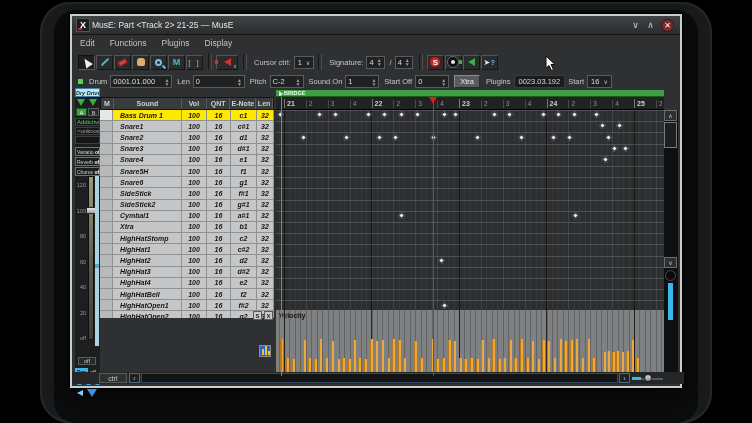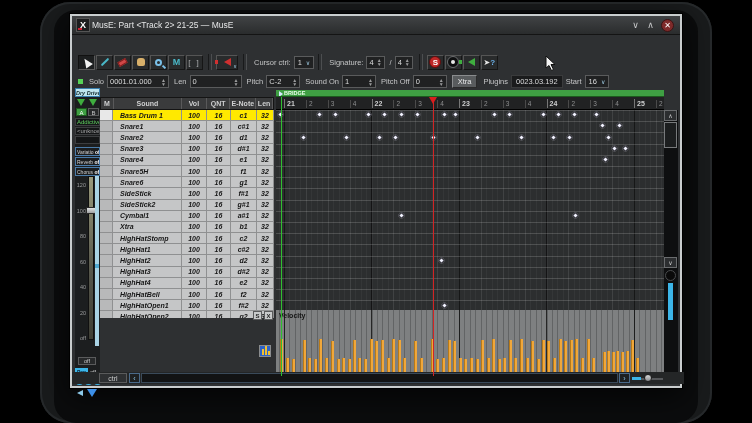--- a/index.html
+++ b/index.html
@@ -183,20 +183,26 @@
 <div class="window">
 
   <div class="titlebar">
     <div class="app-icon"><b>X</b><i></i></div>
     <div class="title-text">MusE: Part &lt;Track 2&gt; 21-25 — MusE</div>
     <div class="tb-btn" style="right:38px">∨</div>
     <div class="tb-btn" style="right:23px">∧</div>
     <div class="tb-btn tb-close" style="right:6px">✕</div>
   </div>
 
+  <div class="menubar" id="menubar">
+      <span class="menu-item">Edit</span>
+      <span class="menu-item">Functions</span>
+      <span class="menu-item">Plugins</span>
+      <span class="menu-item">Display</span>
+    </div>
 
   <div class="toolbar1">
     <div class="tbtn sel">
         <div class="g-ptr"></div>
       </div>
     <div class="tbtn">
         <div class="g-pencil"></div>
       </div>
     <div class="tbtn">
         <div class="g-eraser"></div>
@@ -251,21 +257,21 @@
     <div class="tbtn">
         <div class="spk green"></div>
       </div>
     <div class="tbtn">
         <div class="g-help">➤<b>?</b></div>
       </div>
   </div>
 
   <div class="toolbar2">
     <div class="greendot"></div>
-    <span class="tlabel">Solo</span>
+    <span class="tlabel">Drum</span>
     <div class="spin" style="width:62px">
       <span>0001.01.000</span>
       <span class="arrows" style="margin-left:auto">
           <span>▲</span>
           <span>▼</span>
         </span>
     </div>
     <span class="tlabel">Len</span>
     <div class="spin" style="width:52px">
       <span>0</span>
@@ -283,21 +289,21 @@
         </span>
     </div>
     <span class="tlabel">Sound On</span>
     <div class="spin" style="width:34px">
       <span>1</span>
       <span class="arrows" style="margin-left:auto">
           <span>▲</span>
           <span>▼</span>
         </span>
     </div>
-    <span class="tlabel">Pitch Off</span>
+    <span class="tlabel">Start Off</span>
     <div class="spin" style="width:34px">
       <span>0</span>
       <span class="arrows" style="margin-left:auto">
           <span>▲</span>
           <span>▼</span>
         </span>
     </div>
     <div class="solo-btn">Xtra</div>
     <span class="tlabel">Plugins</span>
     <div class="valbox">0023.03.192</div>

